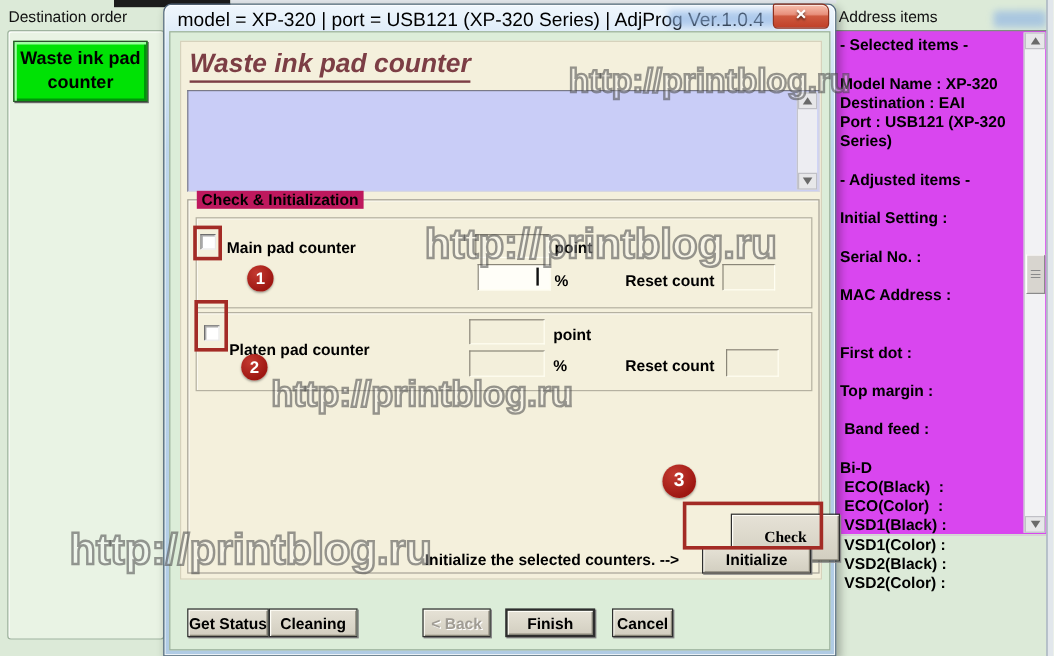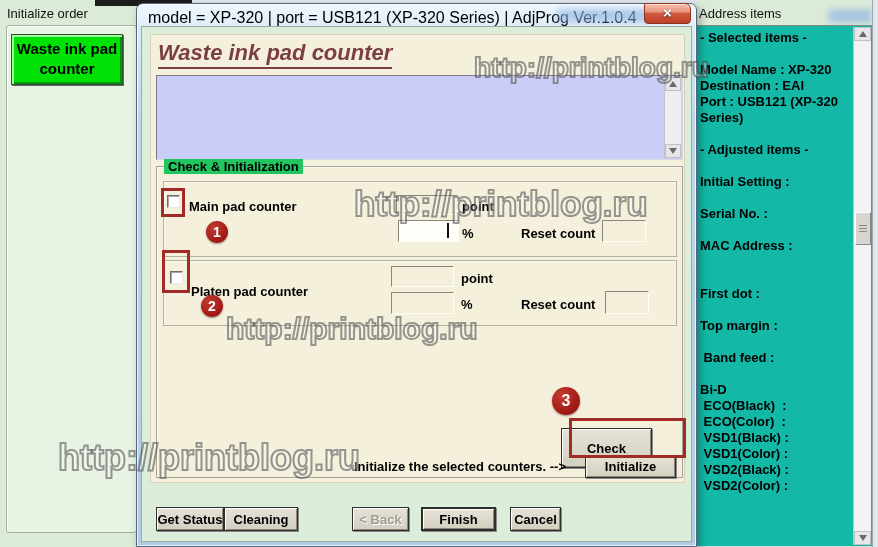--- a/index.html
+++ b/index.html
@@ -9,21 +9,21 @@
   
   .strip-dark{left:95px;top:0;width:97px;height:6px;background:#1c1c1c;z-index:1;}
   .strip-light{left:192px;top:0;width:505px;height:3px;background:#e4e8ec;z-index:1;}
   .win-label{font-size:13px;color:#111;}
   .left-group{left:6px;top:25px;width:129px;height:506px;background:#e9f3e4;
               border:1px solid #9fb39f;border-radius:3px;box-shadow:inset 1px 1px 0 #fff;z-index:2;}
   .green-btn{left:4px;top:8px;width:112px;height:51px;background:#00e205;
              border:1px solid #2f4f2f;box-shadow:inset 2px 2px 0 #9cffa0,inset -2px -2px 0 #00940a,1px 1px 0 #666;
              font-size:15px;font-weight:bold;text-align:center;line-height:20px;padding-top:4px;box-sizing:border-box;}
   .right-win{left:690px;top:0;width:188px;height:547px;z-index:2;}
-  .rp-area{left:3px;top:25px;width:180px;height:522px;background:#14b8a6;box-sizing:border-box;
+  .rp-area{left:3px;top:25px;width:180px;height:421px;background:#d946ef;box-sizing:border-box;
            border:1px solid;border-color:#7e8e7e #cfdccf #cfdccf #7e8e7e;}
   .rp-lines{left:6px;top:4px;right:20px;font-size:13px;font-weight:bold;line-height:16px;}
   .rp-line{height:16px;white-space:pre;}
   .edge-strip{left:872px;top:0;width:6px;height:547px;background:#e2e7ec;border-left:1px solid #9aa8b5;z-index:2;}
   .blur-patch{background:#8fb4e4;filter:blur(3px);opacity:.65;border-radius:3px;}
   
   .sb{background:#f2f2f4;border-left:1px solid #c4c4cc;}
   .sb-btn{position:absolute;left:0;width:100%;height:14px;background:#e7e7e9;border:1px solid #c0c0c6;
           box-sizing:border-box;display:flex;align-items:center;justify-content:center;}
   .tri-up{width:0;height:0;border-left:4px solid transparent;border-right:4px solid transparent;border-bottom:6px solid #6a6a6a;}
@@ -42,21 +42,21 @@
              color:#fff;font-weight:bold;font-size:15px;text-align:center;line-height:18px;
              text-shadow:0 1px 2px rgba(0,0,0,.6);box-shadow:inset 0 1px 0 rgba(255,255,255,.6);}
   .client{left:4px;top:22px;width:551px;height:516px;background:#dcedd9;border:1px solid #9ab09a;box-sizing:border-box;}
   .cream{left:8px;top:7px;width:535px;height:449px;background:#f4f0dc;border:1px solid #d6d2bc;box-sizing:border-box;}
   .heading{left:7px;top:5px;font-size:22px;font-weight:bold;font-style:italic;color:#7c3e45;
            border-bottom:2px solid #7c3e45;padding-bottom:1px;}
   .lavender{left:5px;top:40px;width:527px;height:85px;background:#c9cdf7;box-sizing:border-box;
             border:1px solid;border-color:#7a7a88 #d8d8e0 #d8d8e0 #7a7a88;}
   .group{left:5px;top:131px;width:527px;height:312px;border:1px solid #a6a296;box-sizing:border-box;
          box-shadow:inset 1px 1px 0 rgba(255,255,255,.7);}
-  .legend{position:absolute;top:-8px;left:7px;background:#22c55e;padding:0 4px;font-size:13px;font-weight:bold;}
+  .legend{position:absolute;top:-8px;left:7px;background:#be185d;padding:0 4px;font-size:13px;font-weight:bold;}
   .subbox{position:absolute;left:6px;width:514px;border:1px solid #b5b1a1;box-sizing:border-box;
           box-shadow:inset 1px 1px 0 rgba(255,255,255,.6);}
   .lbl{position:absolute;font-size:13px;font-weight:bold;white-space:nowrap;}
   .field{position:absolute;box-sizing:border-box;background:#f3efdb;border:1px solid;
          border-color:#8a8678 #fffef2 #fffef2 #8a8678;font:bold 13px "Liberation Sans",sans-serif;padding:0 2px;}
   .field.white{background:#fffef8;}
   .caret{position:absolute;width:2px;height:15px;background:#111;}
   .checkbox{position:absolute;width:13px;height:13px;background:#fff;box-sizing:border-box;
             border:1px solid;border-color:#6e6e6e #e8e8e8 #e8e8e8 #6e6e6e;box-shadow:inset 1px 1px 0 #a8a8a8;}
   .btn{position:absolute;box-sizing:border-box;background:linear-gradient(#e6e2d6,#d2cec0);
@@ -76,21 +76,21 @@
       color:rgba(255,255,255,.30);-webkit-text-stroke:2px rgba(70,70,70,.55);}
 </style>
 </head>
 <body>
 
 <div class="stage">
 
   <div class="abs strip-dark"></div>
   <div class="abs strip-light"></div>
 
-  <div class="abs win-label" style="left:7px;top:6px;">Initialize order</div>
+  <div class="abs win-label" style="left:7px;top:6px;">Destination order</div>
   <div class="abs left-group">
     <div class="abs green-btn">Waste ink pad counter</div>
   </div>
 
   <div class="abs right-win">
     <div class="abs win-label" style="left:9px;top:6px;">Address items</div>
     <div class="abs rp-area">
       <div class="abs rp-lines">
           <div class="rp-line">- Selected items -</div>
           <div class="rp-line"></div>
@@ -183,21 +183,21 @@
             <div class="lbl" style="left:297px;top:10px;">point</div>
             <input class="field" style="left: 227px; top: 31px; width: 63px; height: 22px;" value="">
             <div class="lbl" style="left:297px;top:36px;">%</div>
             <div class="lbl" style="left:357px;top:36px;">Reset count</div>
             <input class="field" style="left: 441px; top: 30px; width: 44px; height: 23px;" value="">
             <div class="ann-circle" style="left:37px;top:34px;">2</div>
             <div class="ann-rect" style="left:-2px;top:-11px;width:28px;height:43px;"></div>
           </div>
 
           <div class="ann-circle big" style="left:395px;top:220px;">3</div>
-          <div class="btn" style="left:404px;top:261px;width:91px;height:40px;">Check</div>
+          <div class="btn" style="left:452px;top:261px;width:91px;height:40px;font-family:Liberation Serif, serif;">Check</div>
           <div class="ann-rect" style="left:412px;top:251px;width:117px;height:40px;"></div>
           <div class="lbl" style="left:173px;top:292px;width:236px;text-align:right;">Initialize the selected counters. --&gt;</div>
           <div class="btn" style="left:428px;top:288px;width:91px;height:23px;">Initialize</div>
         </div>
       </div>
 
       <div class="btn" style="left:14px;top:480px;width:68px;height:24px;">Get Status</div>
       <div class="btn" style="left:82px;top:480px;width:74px;height:24px;">Cleaning</div>
       <div class="btn disabled" style="left:210px;top:480px;width:57px;height:24px;">&lt; Back</div>
       <div class="btn default" style="left:279px;top:480px;width:75px;height:24px;">Finish</div>

